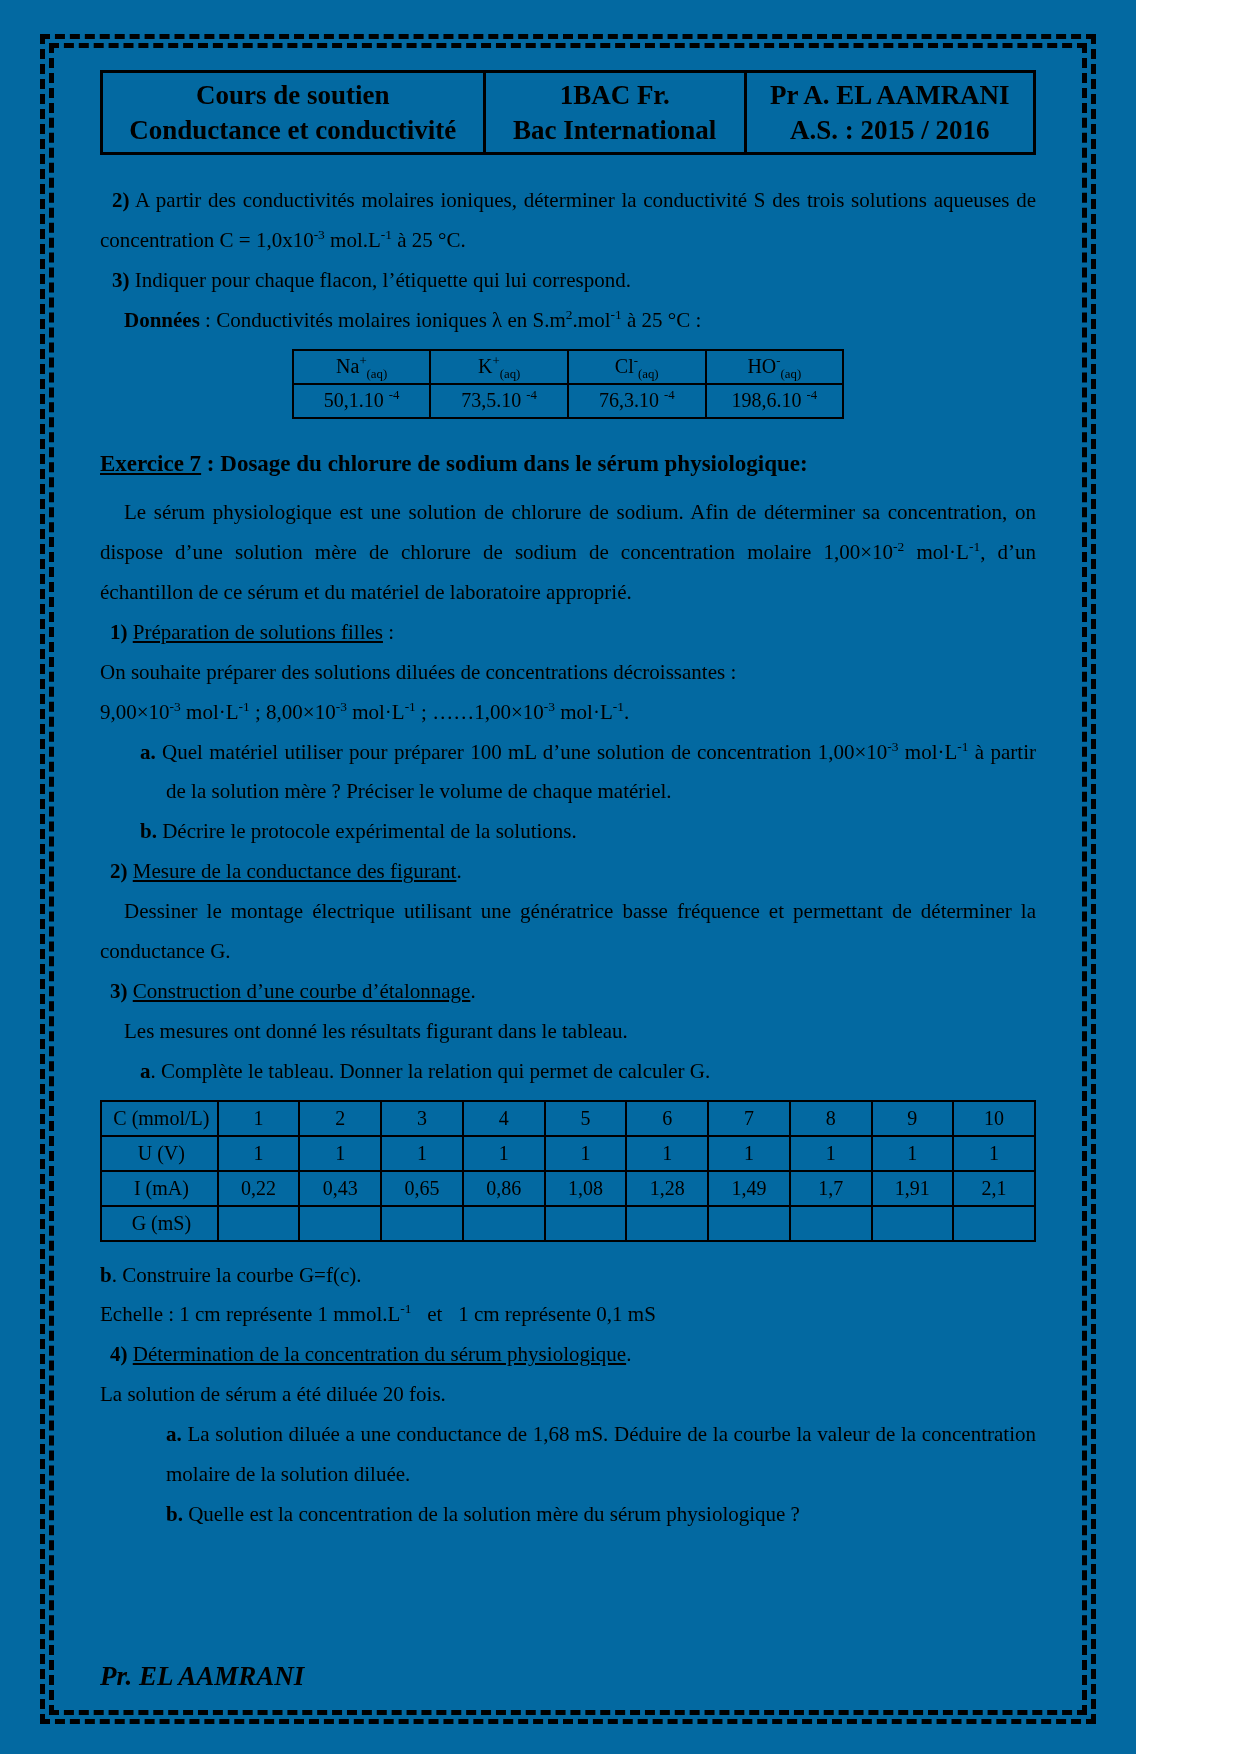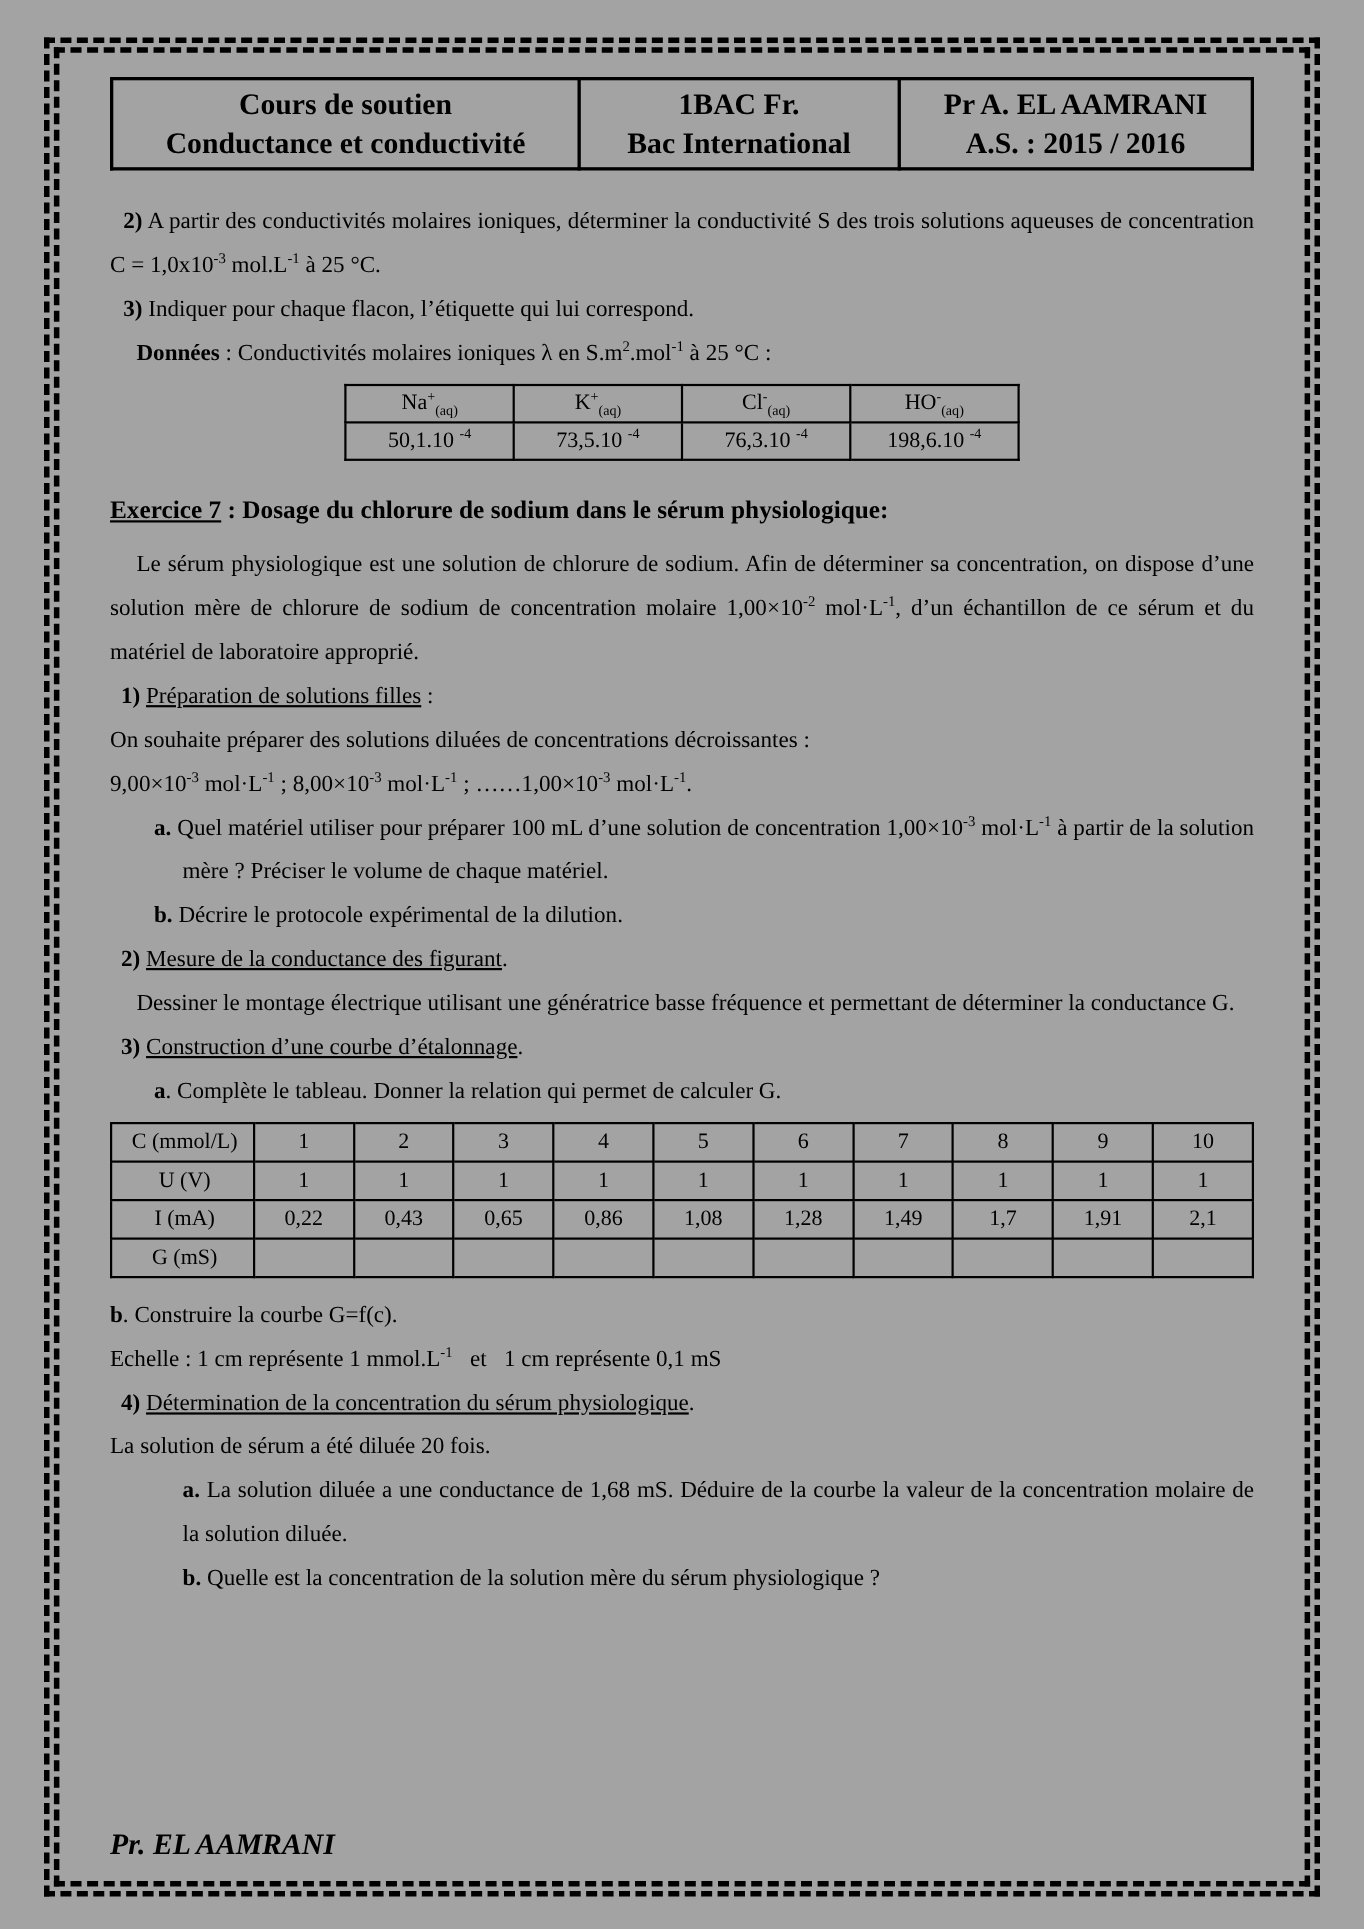--- a/index.html
+++ b/index.html
@@ -2,21 +2,21 @@
 <html><head>
 <meta charset="utf-8">
 <style>
   * { margin:0; padding:0; box-sizing:border-box; }
   html,body { background:#ffffff; }
   body {
     width:1240px; height:1754px;
     font-family:"Liberation Serif", serif;
     color:#000;
   }
-  .page { width:1240px; height:1754px; padding:34px 40px 30px; background:#a3a3a3; }
+  .page { width:1136px; height:1754px; padding:34px 40px 30px; background:#0369a1; }
   .frame-outer { height:100%; border:5px dashed #000; padding:4px; }
   .frame-inner {
     height:100%; border:5px dashed #000;
     padding:22px 46px 16px;
     display:flex; flex-direction:column; overflow:hidden;
   }
 
   
   .header-table { width:100%; border-collapse:collapse; margin-bottom:26px; }
   .header-table td { border:3px solid #000; text-align:center; padding:5px 4px; vertical-align:middle; }
@@ -115,28 +115,29 @@
       <p class="para ti-24">Le sérum physiologique est une solution de chlorure de sodium. Afin de déterminer sa concentration, on dispose d’une solution mère de chlorure de sodium de concentration molaire 1,00×10<sup>-2</sup> mol·L<sup>-1</sup>, d’un échantillon de ce sérum et du matériel de laboratoire approprié.</p>
 
       <p class="sec-title"><b class="num">1)</b> <span class="u">Préparation de solutions filles</span><span> :</span></p>
 
       <p class="line">On souhaite préparer des solutions diluées de concentrations décroissantes :</p>
 
       <p class="line center">9,00×10<sup>-3</sup> mol·L<sup>-1</sup> ; 8,00×10<sup>-3</sup> mol·L<sup>-1</sup> ; ……1,00×10<sup>-3</sup> mol·L<sup>-1</sup>.</p>
 
       <p class="item"><b class="num">a.</b><span> Quel matériel utiliser pour préparer 100 mL d’une solution de concentration 1,00×10<sup>-3</sup> mol·L<sup>-1</sup> à partir de la solution mère ? Préciser le volume de chaque matériel.</span></p>
 
-      <p class="item"><b class="num">b.</b><span> Décrire le protocole expérimental de la dilution.</span></p>
+      <p class="item"><b class="num">b.</b><span> Décrire le protocole expérimental de la solutions.</span></p>
 
       <p class="sec-title"><b class="num">2)</b> <span class="u">Mesure de la conductance des figurant</span><span>.</span></p>
 
       <p class="para ti-24">Dessiner le montage électrique utilisant une génératrice basse fréquence et permettant de déterminer la conductance G.</p>
 
       <p class="sec-title"><b class="num">3)</b> <span class="u">Construction d’une courbe d’étalonnage</span><span>.</span></p>
 
+      <p class="line ti-24">Les mesures ont donné les résultats figurant dans le tableau.</p>
 
       <p class="line item-a3"><b class="num">a</b><span>. Complète le tableau. Donner la relation qui permet de calculer G.</span></p>
 
       <table class="measure-table">
         <colgroup>
             <col class="c-label">
             <col>
             <col>
             <col>
             <col>

